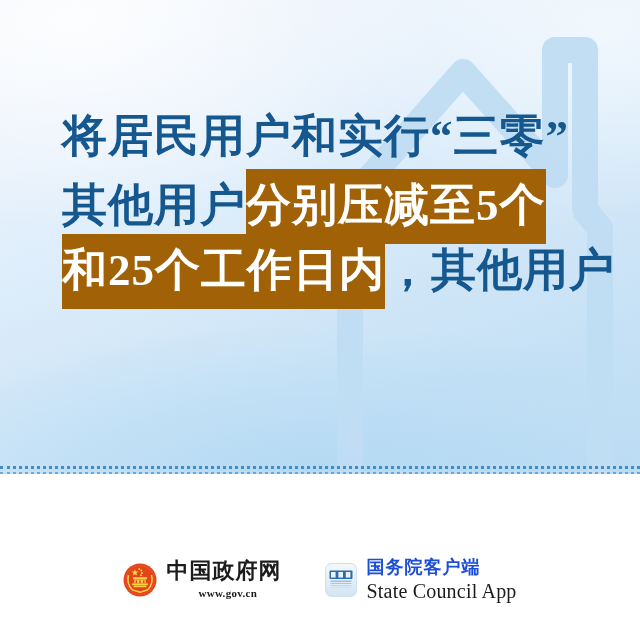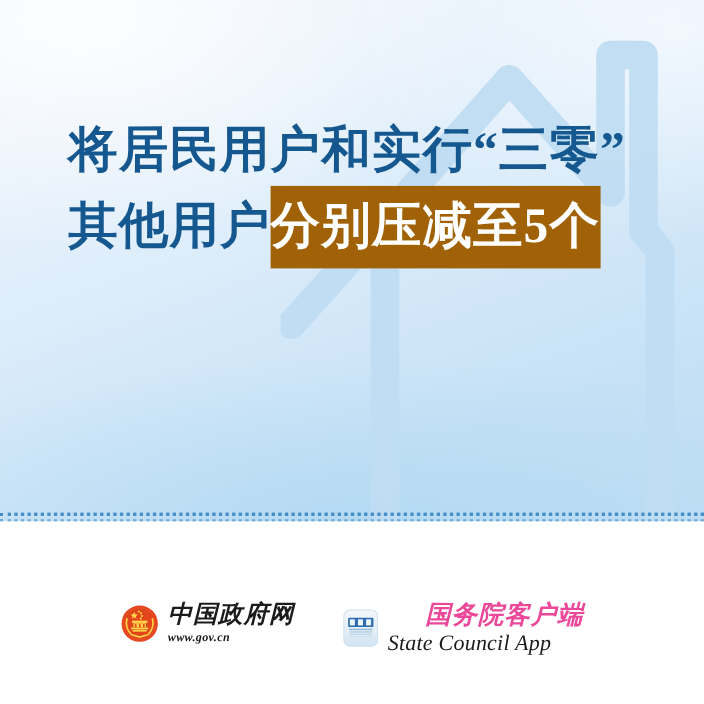--- a/index.html
+++ b/index.html
@@ -111,27 +111,26 @@
     position: absolute;
     left: 0;
     top: 474px;
     width: 640px;
     height: 166px;
     background: #ffffff;
   }
   .logo-row {
     position: absolute;
     left: 0;
-    top: 73px;
+    top: 84px;
     width: 640px;
     display: flex;
     justify-content: center;
-    align-items: flex-start;
+    align-items: center;
     gap: 44px;
-    font-style: italic;
   }
   .logo-unit {
     display: flex;
     align-items: center;
     gap: 9px;
   }
   .emblem-wrap {
     width: 34px;
     height: 34px;
     flex: 0 0 34px;
@@ -148,33 +147,33 @@
     color: #1b1b1b;
     letter-spacing: 1px;
   }
   .gov-url {
     font-family: "Liberation Serif", "DejaVu Serif", serif;
     font-weight: 700;
     font-size: 11px;
     color: #1b1b1b;
     margin-top: 6px;
     letter-spacing: .3px;
+    margin-left: 32px;
   }
   .app-icon-wrap {
     width: 32px;
     height: 36px;
     flex: 0 0 32px;
   }
   .sc-cn {
     font-family: "Liberation Sans", "DejaVu Sans", sans-serif;
     font-weight: 700;
-    font-size: 23px;
-    color: #ec4899;
+    font-size: 18px;
+    color: #1d4ed8;
     letter-spacing: 1px;
-    margin-left: 34px;
   }
   .sc-en {
     font-family: "Liberation Serif", "DejaVu Serif", serif;
     font-size: 20px;
     color: #1b1b1b;
     margin-top: 5px;
     letter-spacing: .2px;
   }
 </style>
 </head>
@@ -196,20 +195,23 @@
       </g>
     </svg>
   </div>
 
   <div class="headline">
     <div class="tline">
       <span class="seg">将居民用户和实行“三零”</span>
     </div>
     <div class="tline">
       <span class="seg">其他用户</span><span class="seg hl">分别压减至5个</span>
+    </div>
+    <div class="tline">
+      <span class="seg hl">和25个工作日内</span><span class="seg">，其他用户</span>
     </div>
   </div>
 
   <div class="dash-rule a"></div>
   <div class="dash-rule b"></div>
 
   <div class="footer">
     <div class="logo-row">
 
       <div class="logo-unit">

